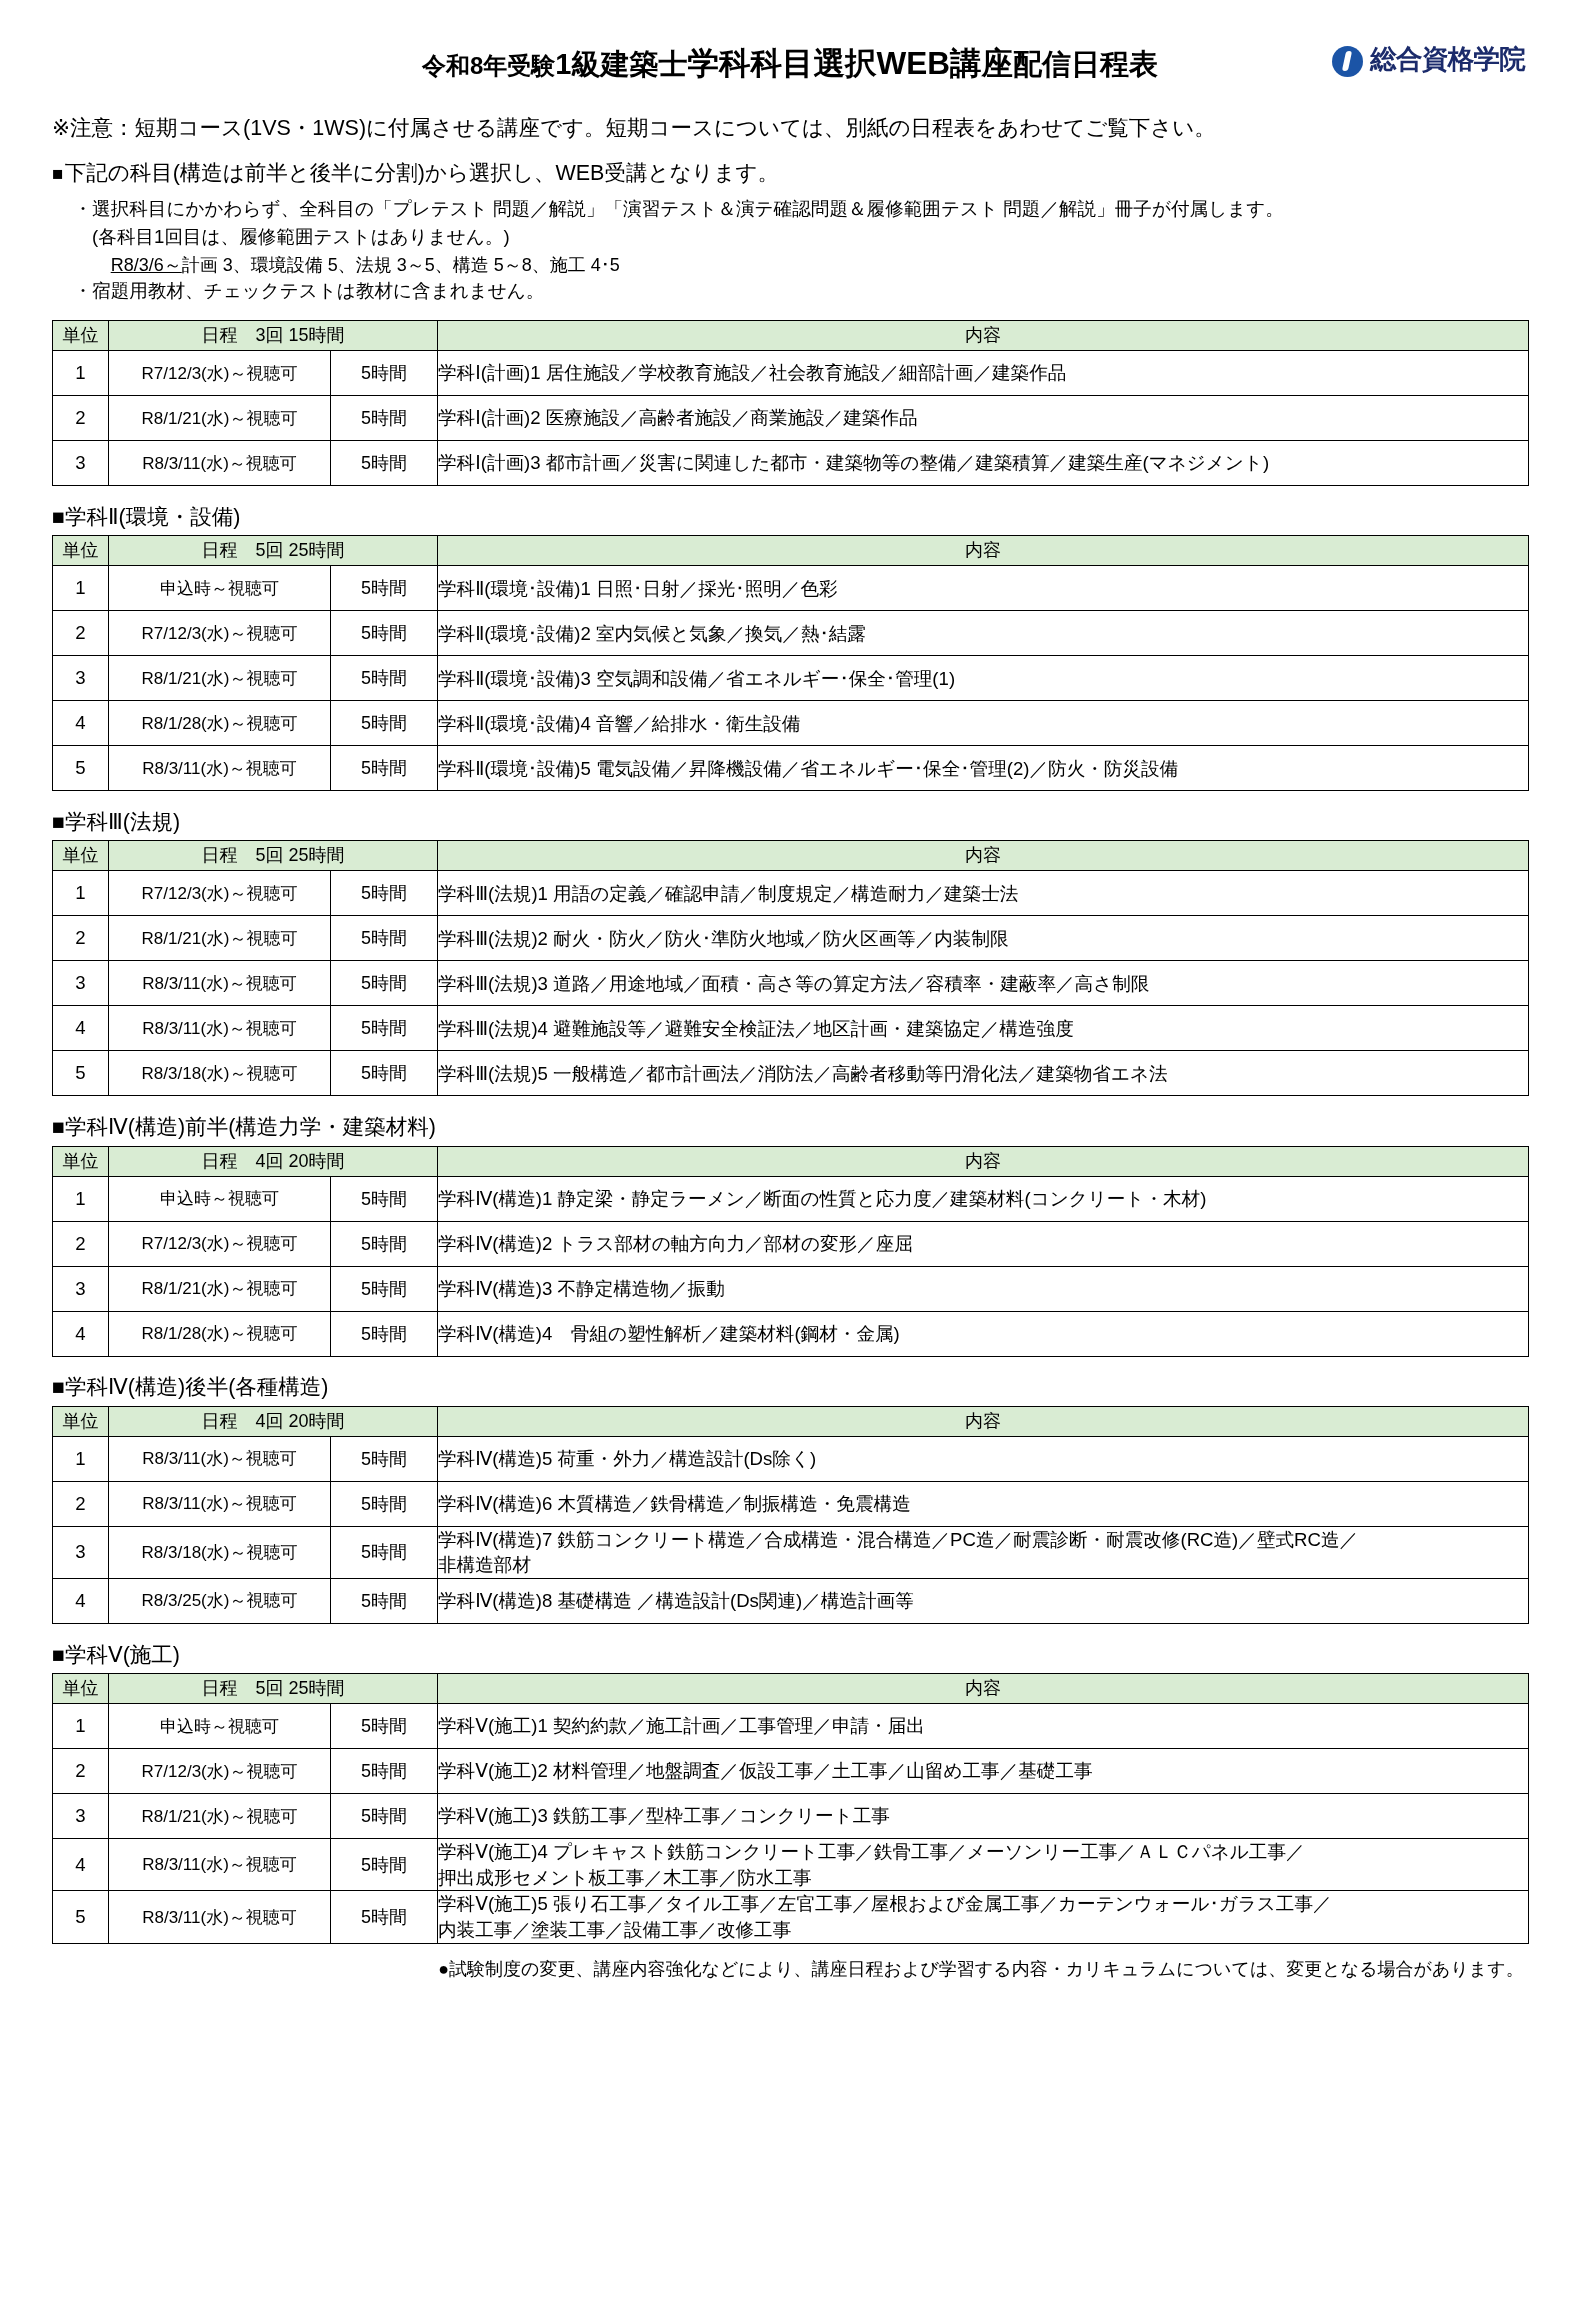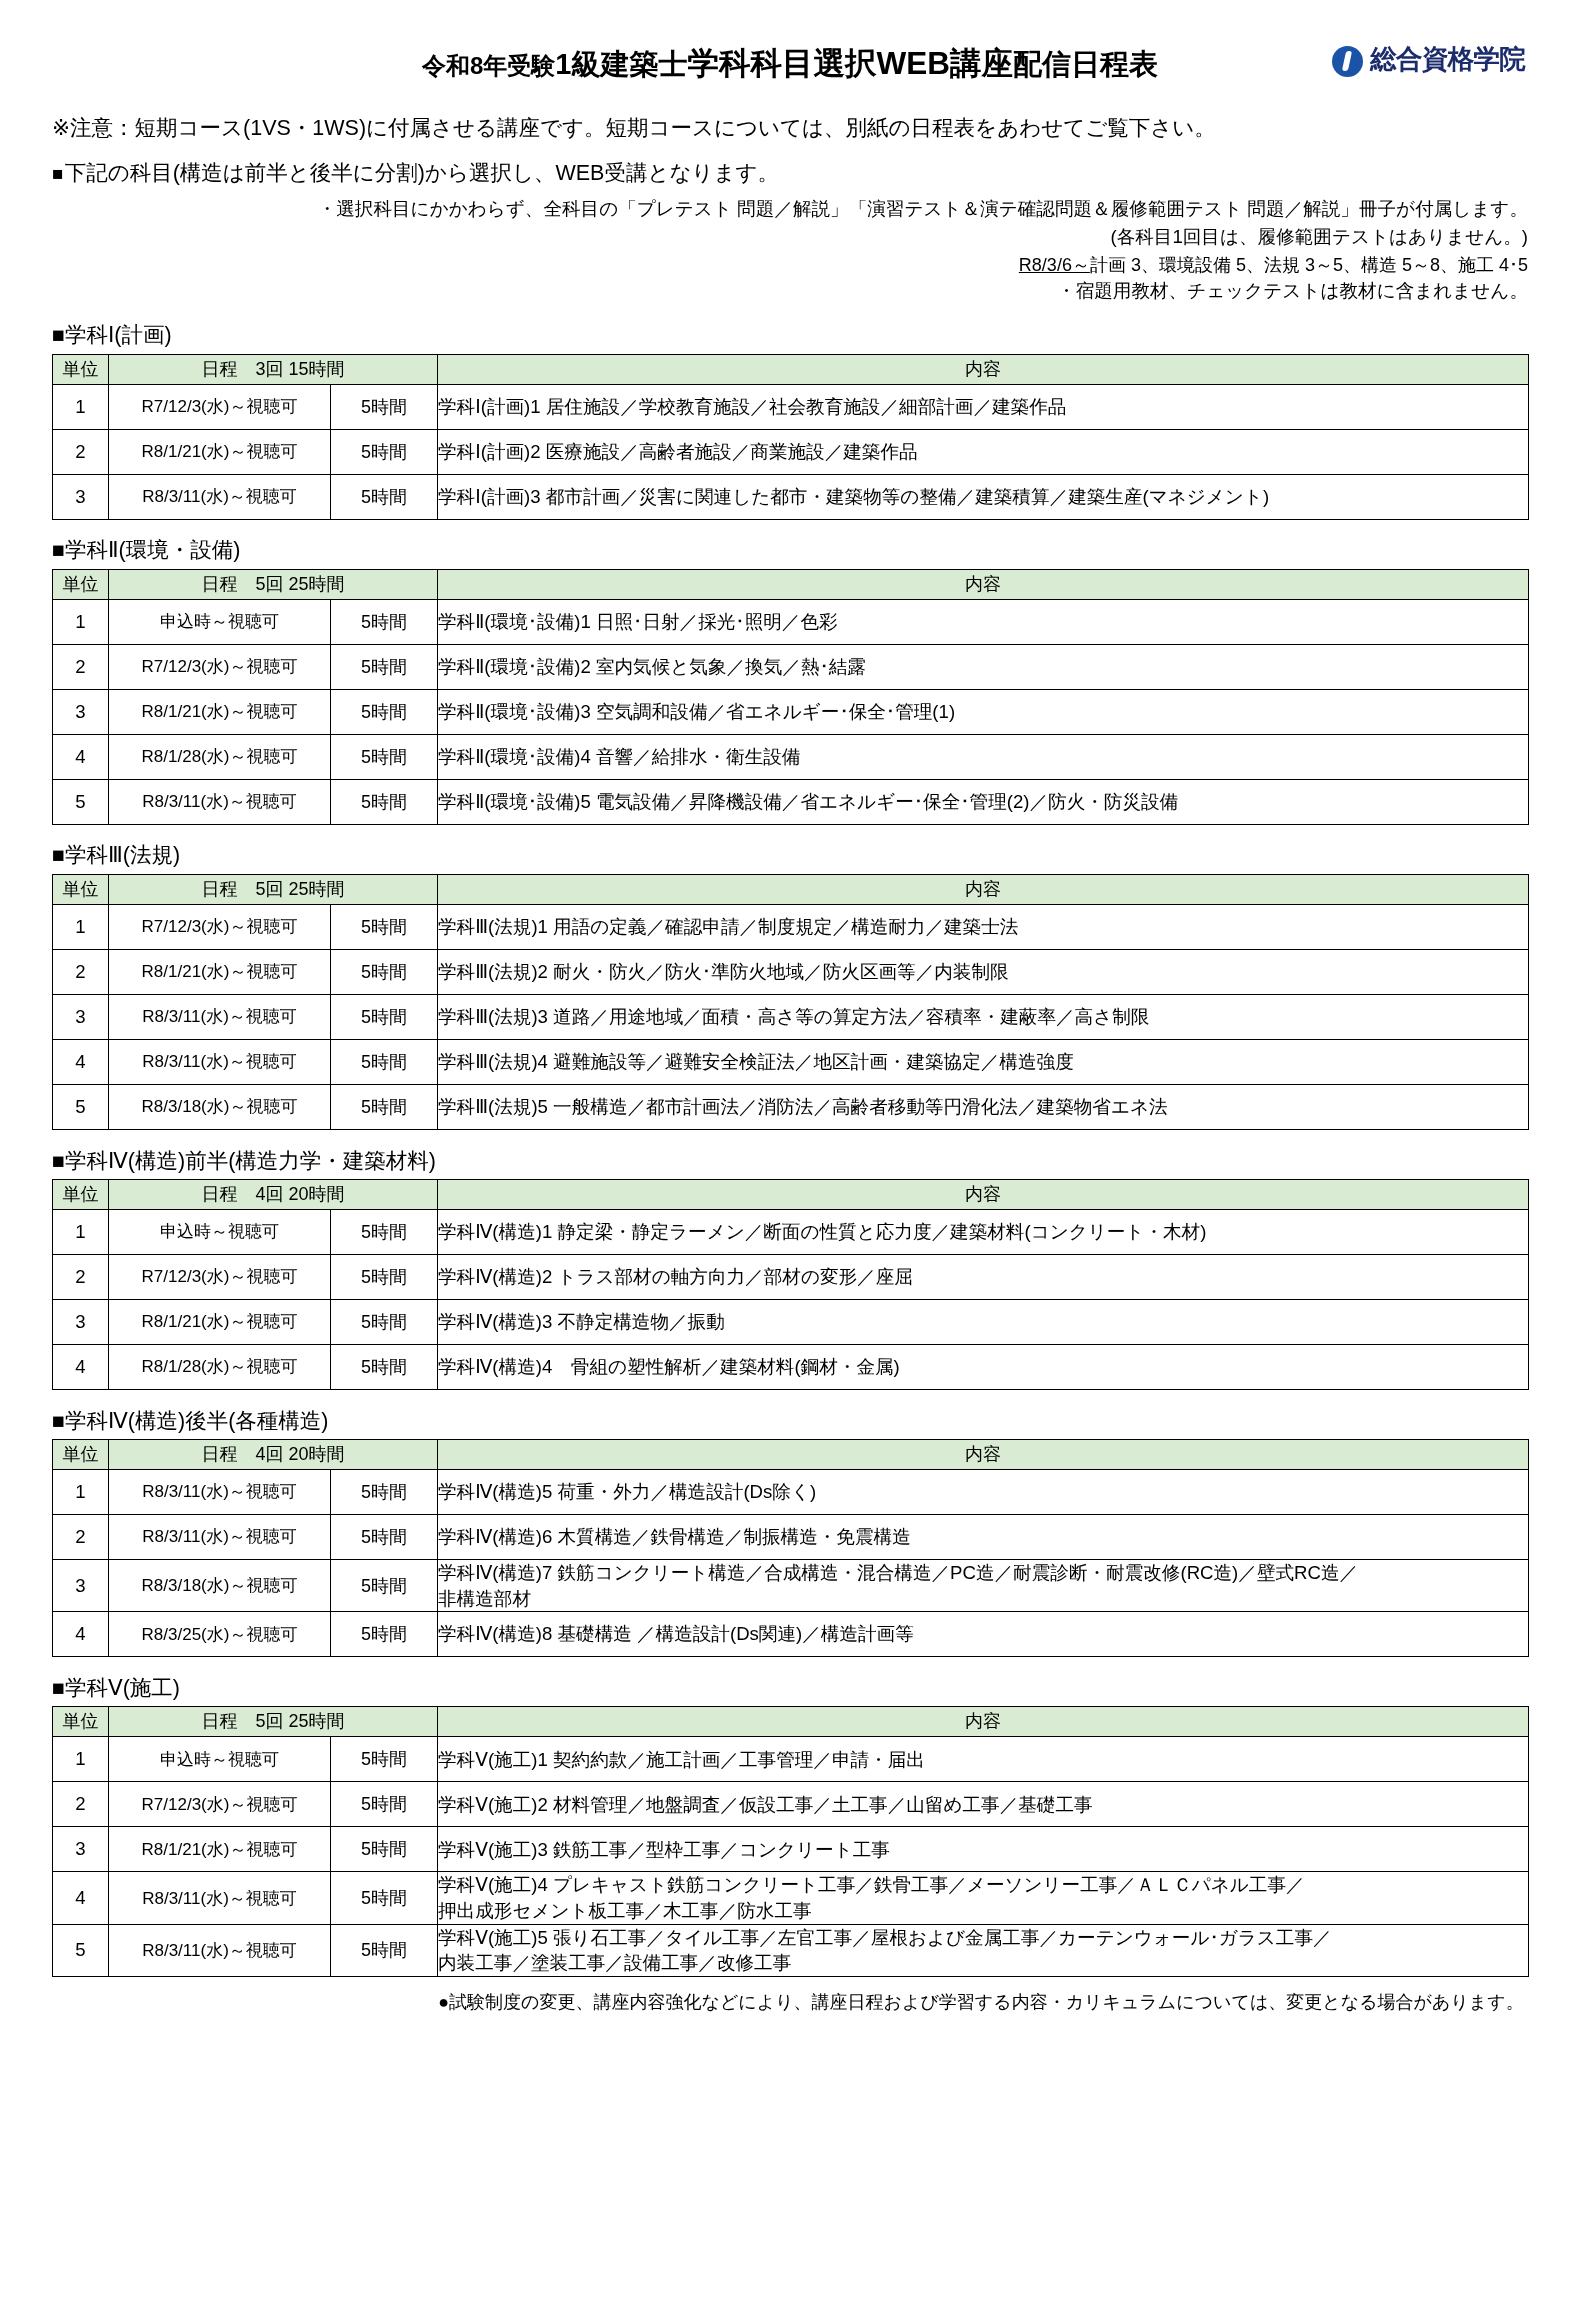--- a/index.html
+++ b/index.html
@@ -98,21 +98,20 @@
   }
   .bullet-sq::before {
     content: "■";
     font-size: 18.6px;
     margin-right: 1.4px;
   }
   .sub-list {
     margin: 0 0 7.2px 21.5px;
     font-size: 18.6px;
     line-height: 1.42;
-    text-align: right;
   }
   .sub-list .li {
     display: block;
     margin-bottom: 1.4px;
   }
   .indent1 {
     display: block;
     padding-left: 18.6px;
   }
   .ship {
@@ -208,21 +207,20 @@
   <div class="sub-list">
     <span class="li">・選択科目にかかわらず、全科目の「プレテスト 問題／解説」「演習テスト＆演テ確認問題＆履修範囲テスト 問題／解説」冊子が付属します。</span>
     <span class="li indent1">(各科目1回目は、履修範囲テストはありません。)</span>
     <span class="ship indent1">
       <span class="ul-line">R8/3/6～</span><span>計画 3、環境設備 5、法規 3～5、構造 5～8、施工 4･5</span>
     </span>
     <span class="li">・宿題用教材、チェックテストは教材に含まれません。</span>
   </div>
 
   <div class="section">
-    <p class="section-title">■学科Ⅰ(計画)</p>
     <table class="sched">
       <colgroup>
           <col class="col-unit">
           <col class="col-date">
           <col class="col-hours">
           <col>
         </colgroup>
       <tbody>
           <tr>
         <th>単位</th>

